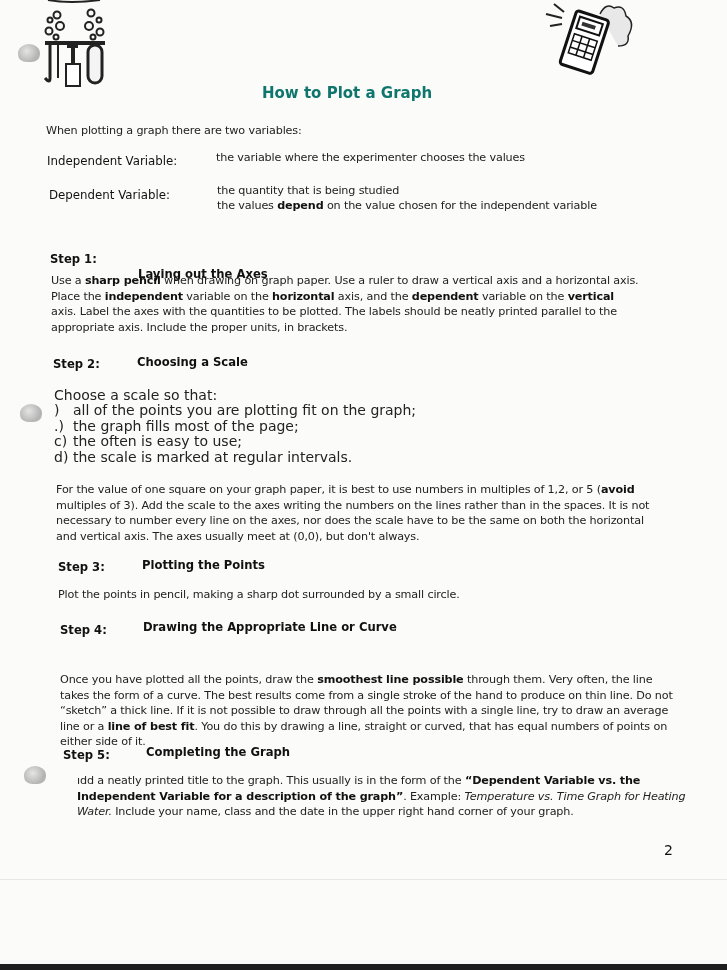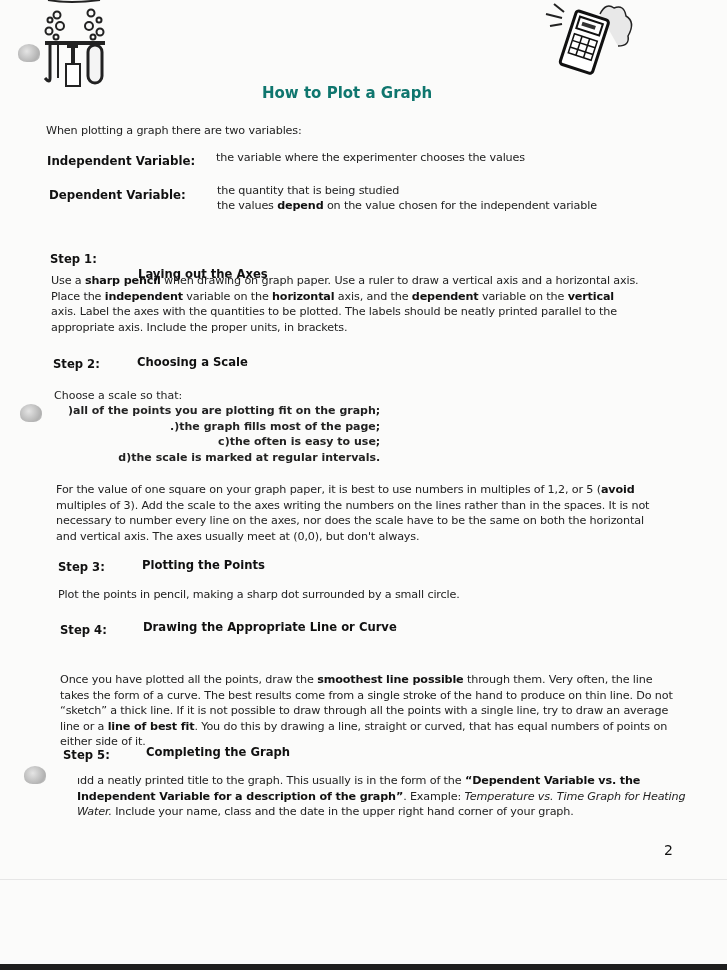--- a/index.html
+++ b/index.html
@@ -6,24 +6,24 @@
   body {
     width: 727px; height: 970px; position: relative; overflow: hidden;
     background: #fbfbfa; color: #1a1a1a;
     font-family: "DejaVu Sans", sans-serif;
   }
   .abs { position: absolute; }
   .b { font-weight: bold; color: #111; }
   .i { font-style: italic; }
   .txt { font-size: 11.2px; line-height: 15.5px; color: #222; letter-spacing: -0.15px; }
   .title { left: 262px; top: 84px; font-size: 15px; font-weight: bold; color: #0f766e; }
-  .lbl { font-size: 11.8px; font-weight: bold; color: #111; }
+  .lbl { font-size: 11.8px; font-weight: normal; color: #111; }
   .step-num { font-size: 11.6px; font-weight: bold; color: #111; }
   .step-title { font-size: 11.6px; font-weight: bold; color: #111; }
-  .list-line { font-size: 11px; line-height: 15.6px; color: #222; text-align: right; }
+  .list-line { font-size: 14px; line-height: 15.6px; color: #222; }
   .hole { position: absolute; width: 22px; height: 18px; border-radius: 50% 50% 40% 40%;
           background: radial-gradient(circle at 40% 40%, #ddd, #999 70%, #bbb); opacity: .75; }
   .page-num { left: 664px; top: 842px; font-size: 14px; color: #111; }
   .bottom-bar { left: 0; top: 964px; width: 727px; height: 6px; background: #1e1e1e; }
   .faint-line { left: 0; top: 879px; width: 727px; height: 1px; background: #e6e6e6; }
 </style>
 </head>
 <body>
 
 <div class="hole" style="left:18px;top:44px;"></div>
@@ -91,21 +91,21 @@
 
 <div class="abs step-num" style="left:50px;top:252px;">Step 1:</div>
 <div class="abs step-title" style="left:138px;top:267px;">Laying out the Axes</div>
 <div class="abs txt" style="left:51px;top:273px;width:590px;">
   <span>Use a </span><span class="b">sharp pencil</span><span> when drawing on graph paper.  Use a ruler to draw a vertical axis and a horizontal axis.  Place the </span><span class="b">independent</span><span> variable on the </span><span class="b">horizontal</span><span>  axis, and the </span><span class="b">dependent</span><span> variable on the </span><span class="b">vertical</span><span> axis.  Label the axes with the quantities to be plotted.  The labels should be neatly printed parallel to the appropriate axis.  Include the proper units, in brackets.</span>
 </div>
 
 <div class="abs step-num" style="left:53px;top:357px;">Step 2:</div>
 <div class="abs step-title" style="left:137px;top:355px;">Choosing a Scale</div>
 <div class="abs list-line" style="left:54px;top:388px;">Choose a scale so that:</div>
-<div class="abs" style="left:54px;top:403px;font-weight:bold;">
+<div class="abs" style="left:54px;top:403px;">
   <div class="list-line"><span style="display:inline-block;width:19px;">)</span><span>all of the points you are plotting fit on the graph;</span></div>
   <div class="list-line"><span style="display:inline-block;width:19px;">.)</span><span>the graph fills most of the page;</span></div>
   <div class="list-line"><span style="display:inline-block;width:19px;">c)</span><span>the often is easy to use;</span></div>
   <div class="list-line"><span style="display:inline-block;width:19px;">d)</span><span>the scale is marked at regular intervals.</span></div>
 </div>
 <div class="abs txt" style="left:56px;top:482px;width:600px;">
   <span>For the value of one square on your graph paper, it is best to use numbers in multiples of 1,2, or 5 (</span><span class="b">avoid</span><span> multiples of 3).  Add the scale to the axes writing the numbers on the lines rather than in the spaces.  It is not necessary to number every line on the axes, nor does the scale have to be the same on both the horizontal and vertical axis.  The axes usually meet at (0,0), but don't always.</span>
 </div>
 
 <div class="abs step-num" style="left:58px;top:560px;">Step 3:</div>

